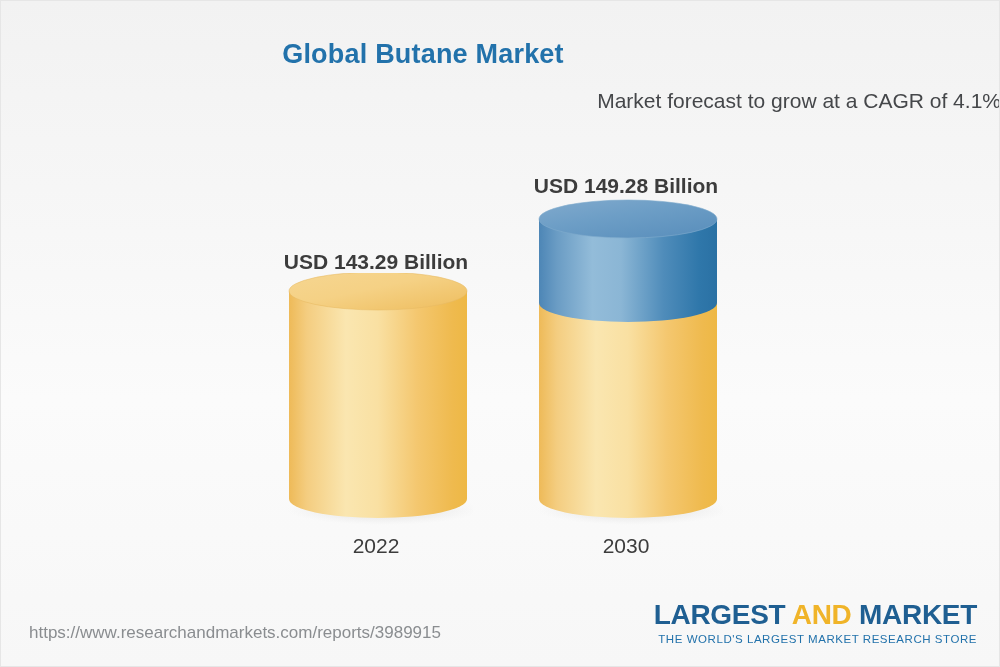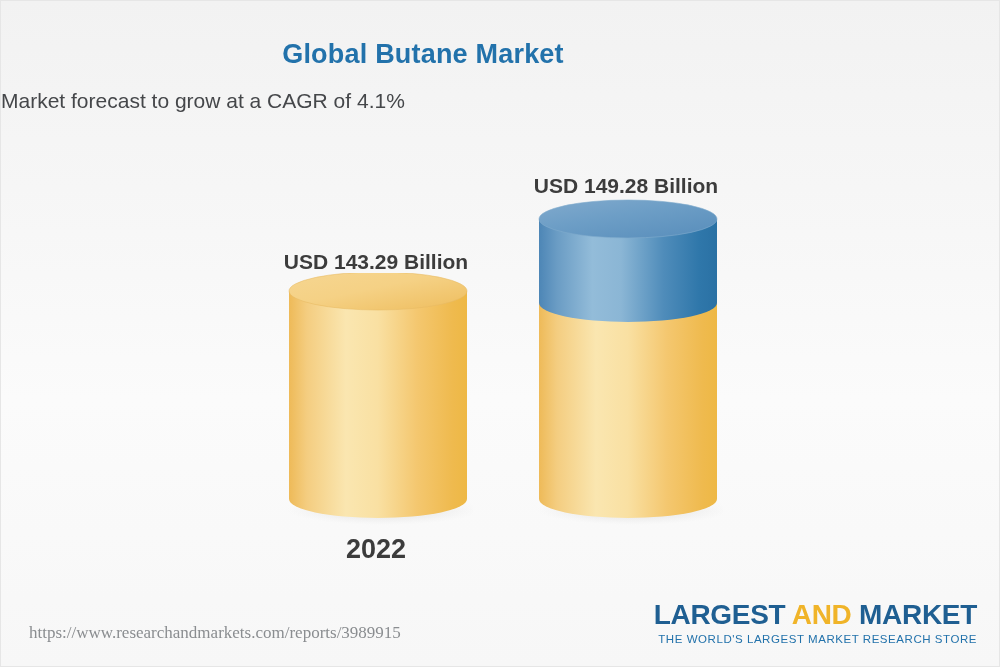--- a/index.html
+++ b/index.html
@@ -34,21 +34,21 @@
     font-size: 27px;
     font-weight: bold;
     color: #2272ab;
     letter-spacing: 0.2px;
   }
   .subtitle {
     position: absolute;
     top: 88px;
     left: 0;
     width: 1000px;
-    text-align: left;
+    text-align: right;
     font-size: 21px;
     font-weight: normal;
     color: #45474a;
   }
 
   
   .plot {
     position: absolute;
     left: 0;
     top: 0;
@@ -60,40 +60,39 @@
     position: absolute;
     font-size: 21px;
     font-weight: bold;
     color: #3c3c3c;
     text-align: center;
     white-space: nowrap;
     margin-top: 8px;
   }
   .cat-label {
     position: absolute;
-    font-size: 27px;
-    font-weight: bold;
+    font-size: 21px;
+    font-weight: normal;
     color: #3c3c3c;
     text-align: center;
     white-space: nowrap;
   }
 
   .cyl {
     position: absolute;
   }
 
   
   .url {
     position: absolute;
     left: 28px;
     top: 622px;
     font-size: 17px;
     color: #8a8d90;
     white-space: nowrap;
-    font-family: Liberation Serif, serif;
   }
   .logo {
     position: absolute;
     right: 22px;
     top: 600px;
     text-align: right;
     line-height: 1;
   }
   .logo-main {
     font-size: 28px;
@@ -196,20 +195,21 @@
       <ellipse cx="100" cy="317" rx="96" ry="15" fill="url(#shadow2)"></ellipse>
 
       <path d="M 6,26 L 6,306 A 89,19 0 0 0 184,306 L 184,26 Z" fill="url(#yellowBody2)"></path>
 
       <path d="M 6,26 L 6,110 A 89,19 0 0 0 184,110 L 184,26 Z" fill="url(#blueBody2)"></path>
 
       <ellipse cx="95" cy="26" rx="89" ry="19" fill="url(#blueTop2)"></ellipse>
       <ellipse cx="95" cy="26" rx="89" ry="19" fill="none" stroke="#80abcd" stroke-opacity="0.6" stroke-width="1"></ellipse>
     </svg>
 
+    <div class="cat-label" style="left:535px; top:533px; width:180px;">2030</div>
 
   </div>
 
   <div class="url">https://www.researchandmarkets.com/reports/3989915</div>
 
   <div class="logo">
     <div class="logo-main"><span>LARGEST </span><span class="and">AND</span><span> MARKET</span></div>
     <div class="logo-sub">THE WORLD'S LARGEST MARKET RESEARCH STORE</div>
   </div>
 

